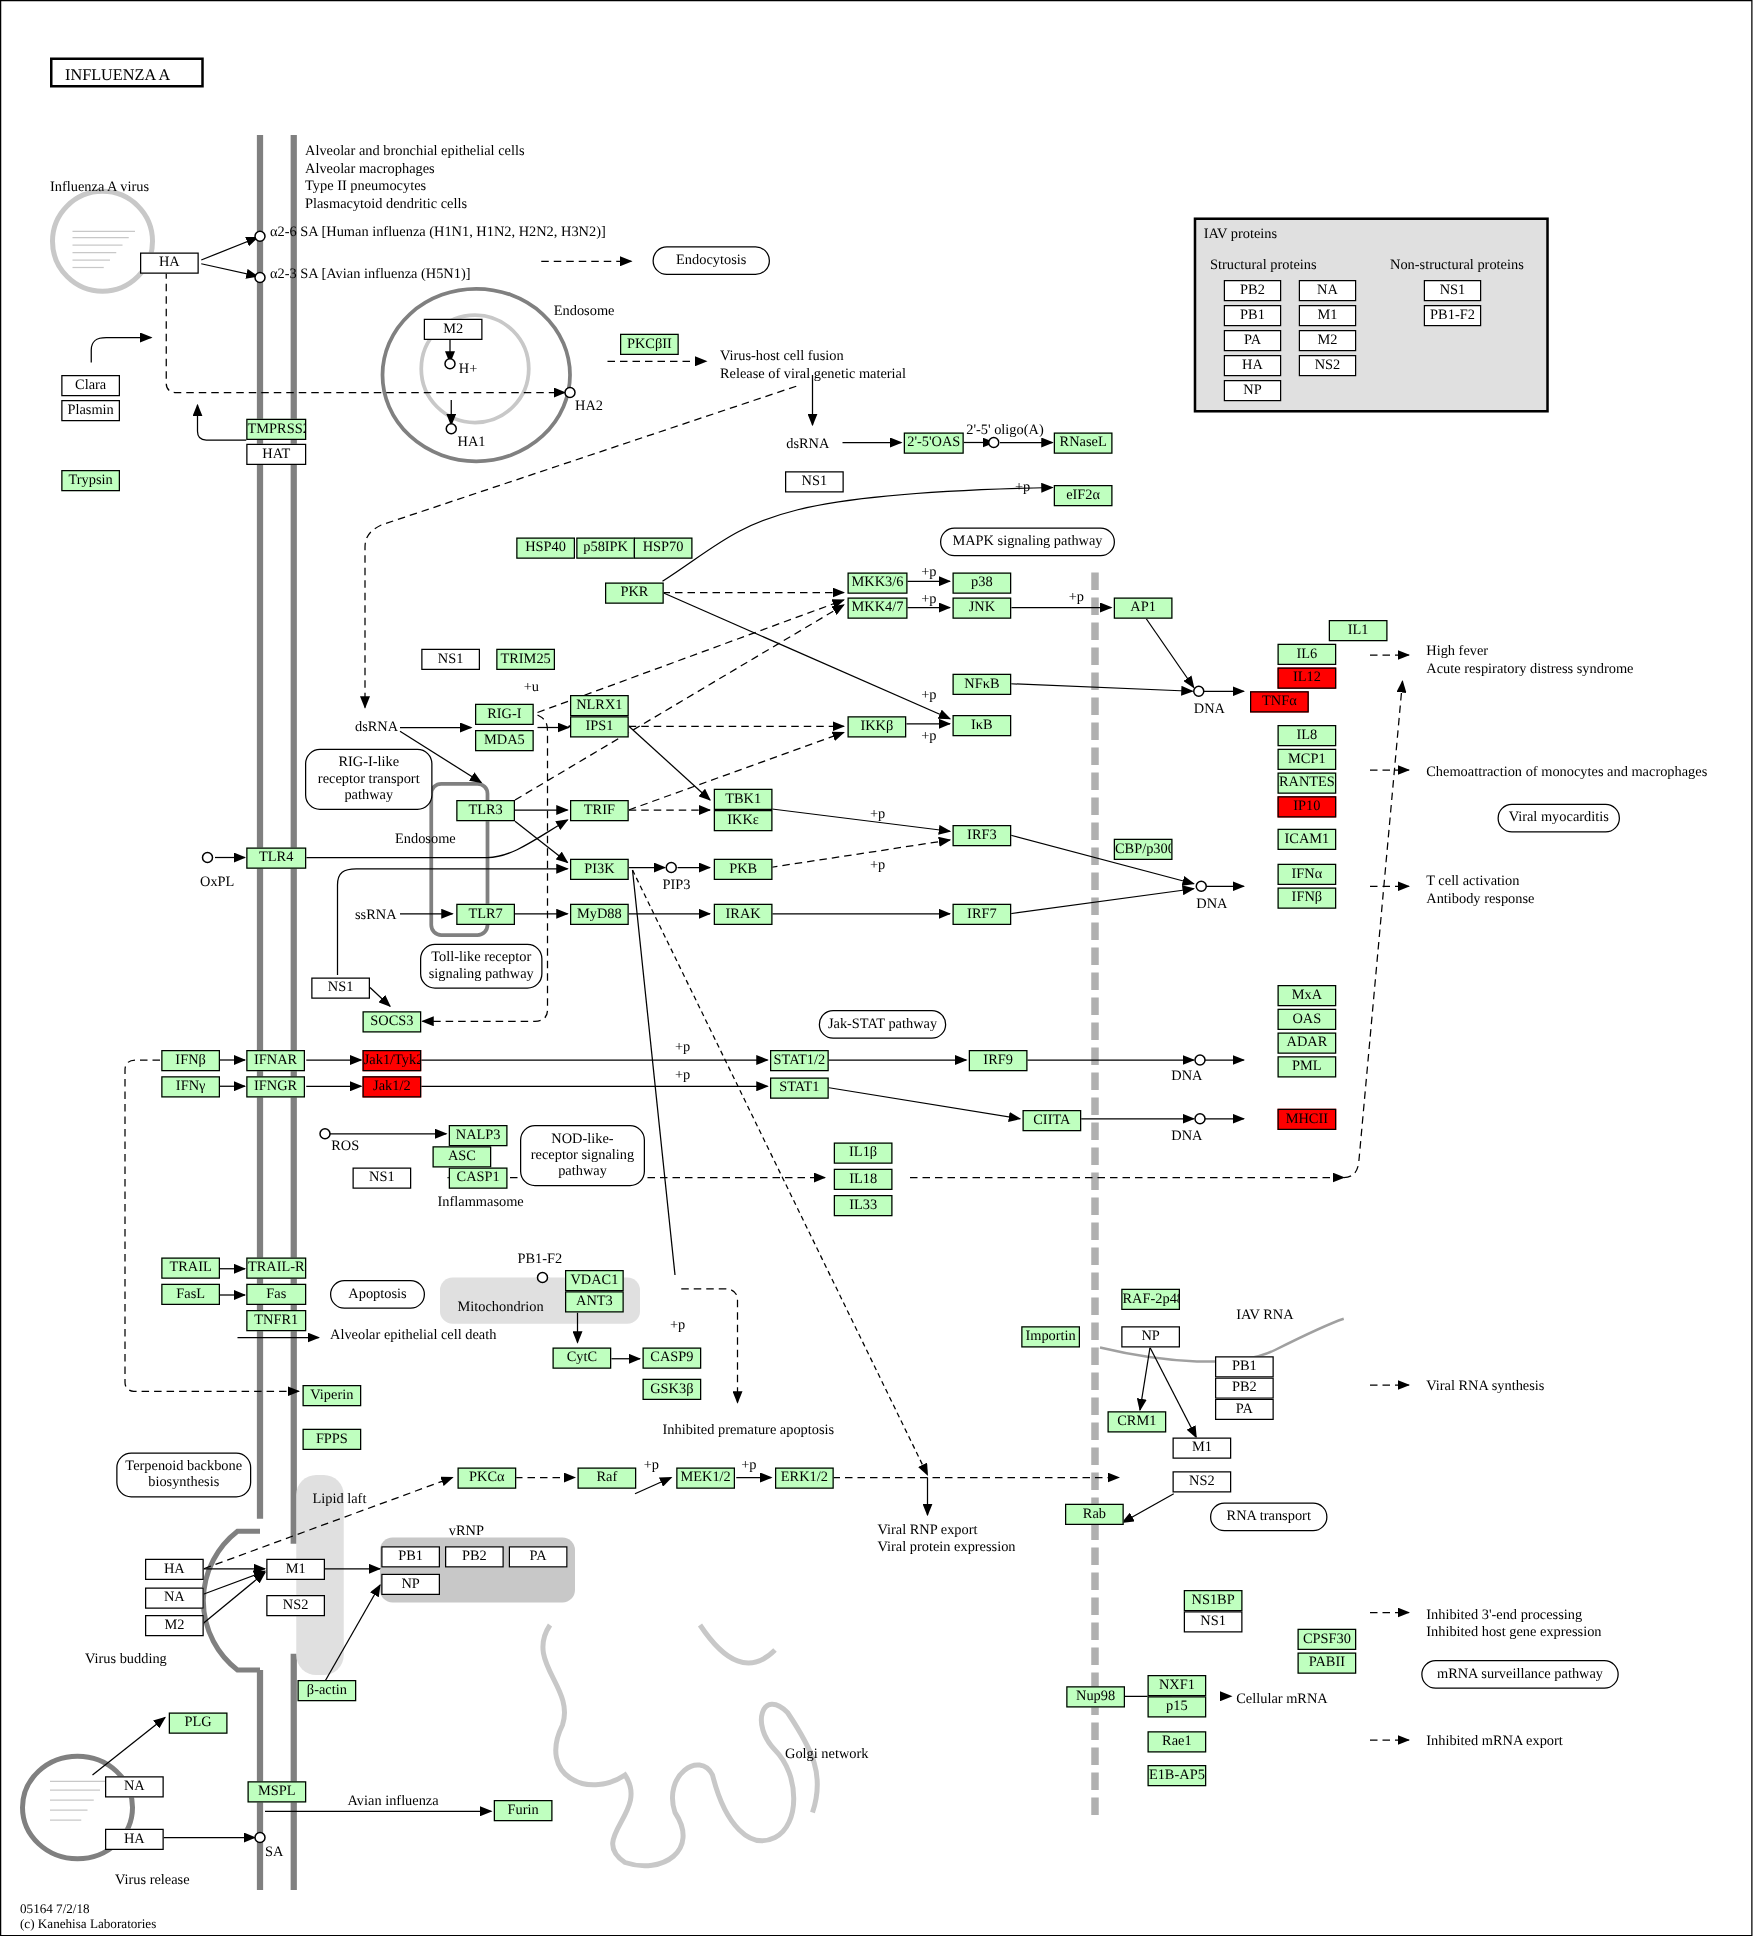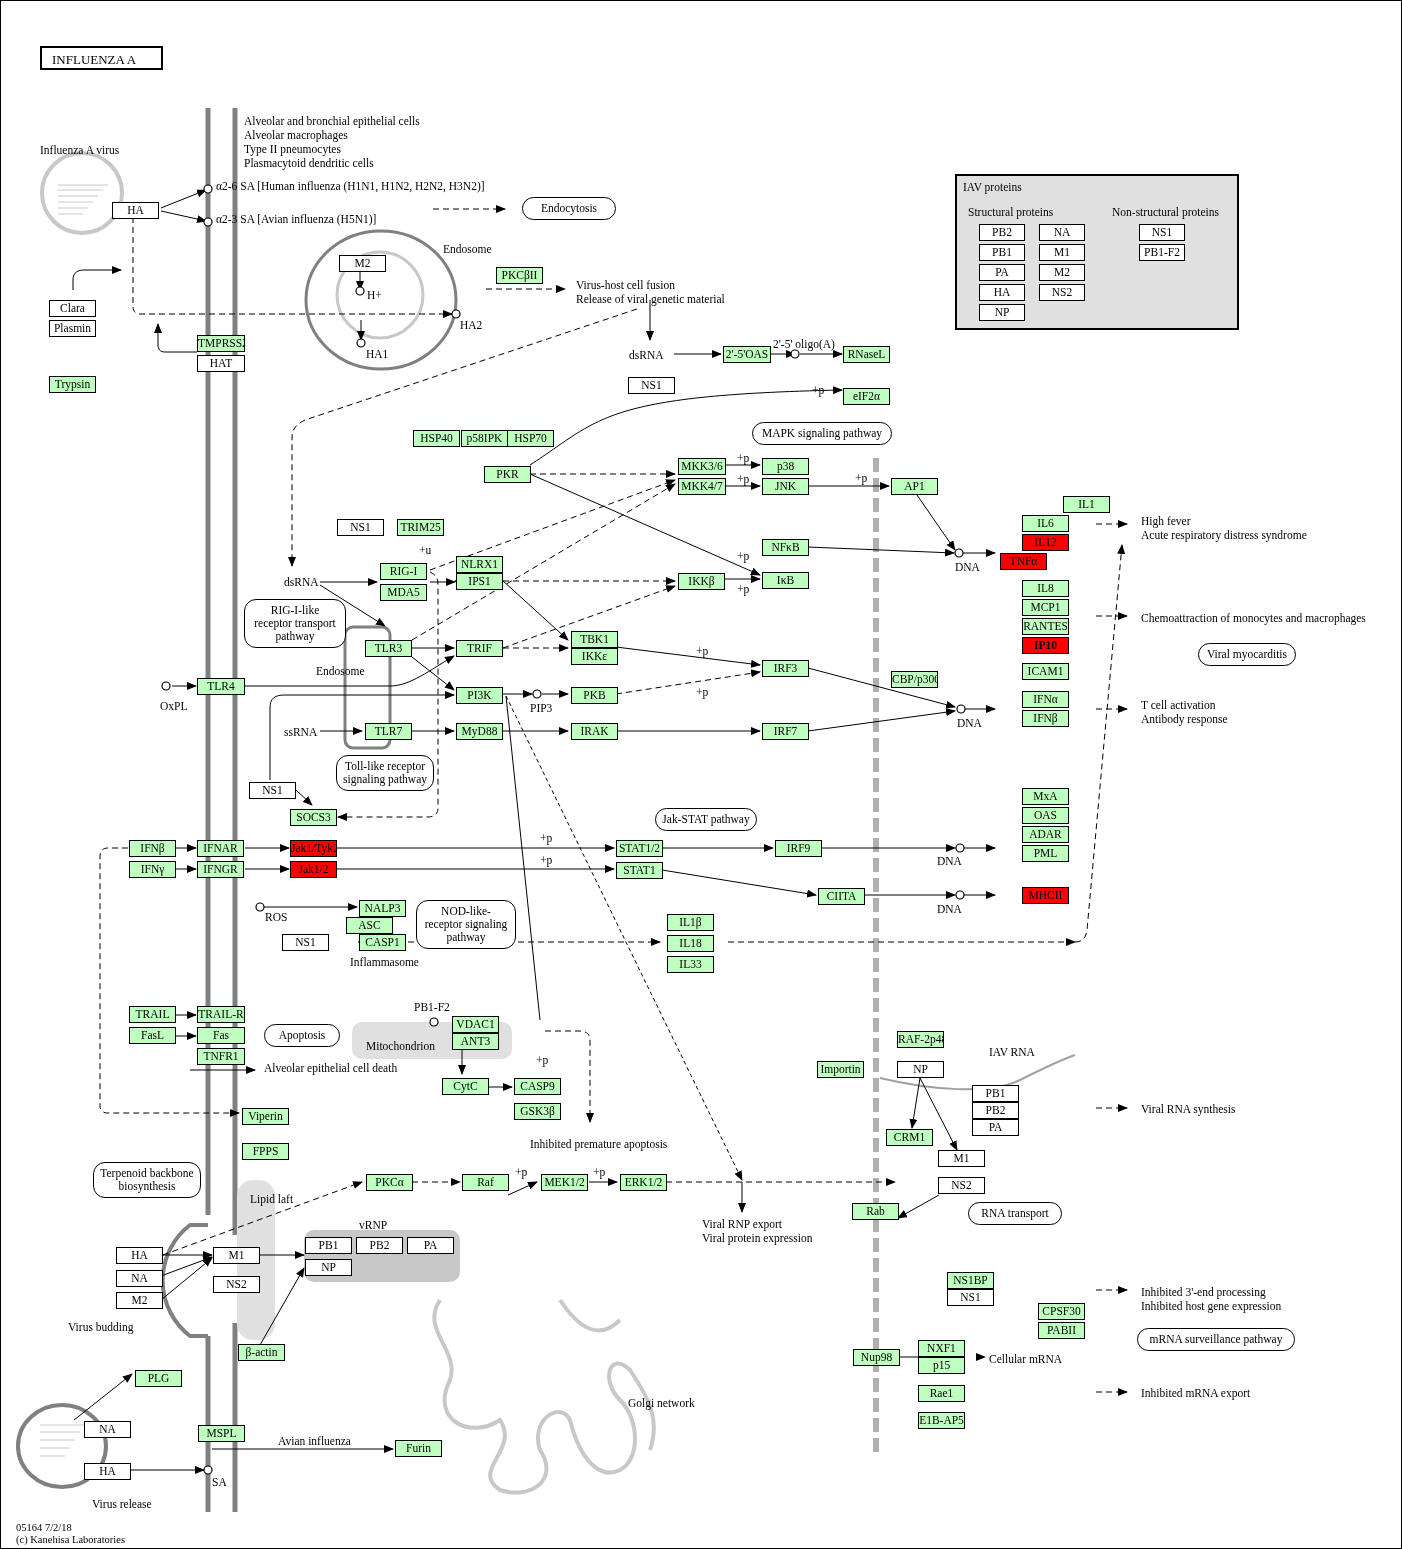--- a/index.html
+++ b/index.html
@@ -402,21 +402,21 @@
     <div class="node g" style="left: 918px; top: 1357px; width: 45px;">p15</div>
     <div class="node g" style="left: 918px; top: 1385px; width: 45px;">Rae1</div>
     <div class="node g" style="left: 918px; top: 1412px; width: 45px;">E1B-AP5</div>
     <div class="node g" style="left: 1022px; top: 496px; width: 45px; margin-left: 41px;">IL1</div>
     <div class="node g" style="left: 1022px; top: 515px; width: 45px;">IL6</div>
     <div class="node r" style="left: 1022px; top: 534px; width: 45px;">IL12</div>
     <div class="node r" style="left: 1000px; top: 553px; width: 45px;">TNFα</div>
     <div class="node g" style="left: 1022px; top: 580px; width: 45px;">IL8</div>
     <div class="node g" style="left: 1022px; top: 599px; width: 45px;">MCP1</div>
     <div class="node g" style="left: 1022px; top: 618px; width: 45px;">RANTES</div>
-    <div class="node r" style="left: 1022px; top: 637px; width: 45px; font-weight: bold;">IP10</div>
+    <div class="node r" style="left: 1022px; top: 637px; width: 45px;">IP10</div>
     <div class="node g" style="left: 1022px; top: 663px; width: 45px;">ICAM1</div>
     <div class="node g" style="left: 1022px; top: 691px; width: 45px;">IFNα</div>
     <div class="node g" style="left: 1022px; top: 710px; width: 45px;">IFNβ</div>
     <div class="node g" style="left: 1022px; top: 788px; width: 45px;">MxA</div>
     <div class="node g" style="left: 1022px; top: 807px; width: 45px;">OAS</div>
     <div class="node g" style="left: 1022px; top: 826px; width: 45px;">ADAR</div>
     <div class="node g" style="left: 1022px; top: 845px; width: 45px;">PML</div>
     <div class="node r" style="left: 1022px; top: 887px; width: 45px;">MHCII</div>
   </div>
 

